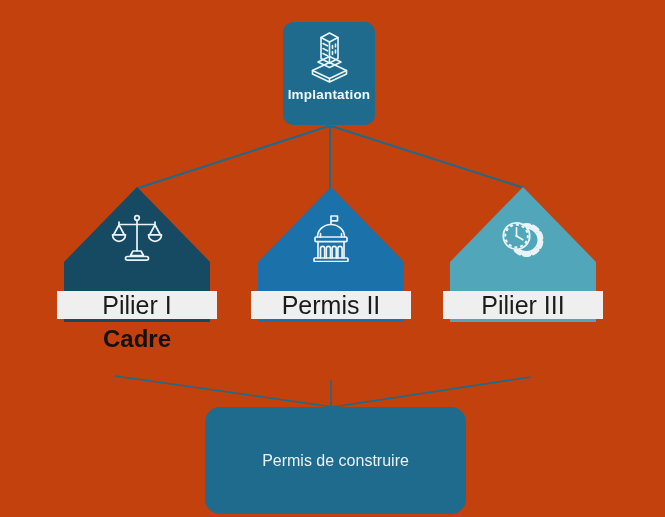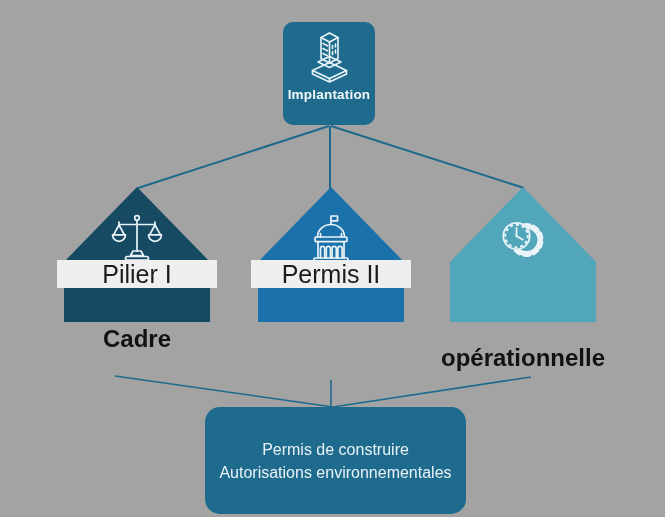--- a/index.html
+++ b/index.html
@@ -1,18 +1,18 @@
 <!DOCTYPE html>
 <html><head>
 <meta charset="utf-8">
 <style>
   html, body { margin:0; padding:0; background:#ffffff; }
   .canvas {
     position:relative; width:665px; height:517px; overflow:hidden;
-    background:#a3a3a3; font-family:"Liberation Sans", sans-serif;
+    background:#c2410c; font-family:"Liberation Sans", sans-serif;
   }
   .connectors { position:absolute; left:0; top:0; width:665px; height:517px; z-index:0; }
 
   
   .rootbox {
     position:absolute; left:283px; top:22px; width:92px; height:103px;
     border-radius:10px; z-index:2;
     display:flex; flex-direction:column; align-items:center;
   }
   .rootbox .nodeicon { margin-top:9px; }
@@ -24,21 +24,21 @@
   .pillar { position:absolute; top:187px; width:146px; height:135px; z-index:1; }
   .pillar.p1 { left:64px; }
   .pillar.p2 { left:258px; }
   .pillar.p3 { left:450px; }
   .pent {
     position:absolute; left:0; top:0; width:146px; height:135px;
     clip-path: polygon(50% 0%, 100% 55.5%, 100% 100%, 0% 100%, 0% 55.5%);
   }
   .picon { position:absolute; top:27px; left:50%; transform:translateX(-50%); z-index:3; }
   .band {
-    position:absolute; left:-7px; right:-7px; top:73px; height:28px; z-index:3;
+    position:absolute; left:-7px; right:-7px; top:104px; height:28px; z-index:3;
     background:#efefef; display:flex; align-items:flex-end; justify-content:center;
   }
   .band span { font-size:25px; color:#1b1b1b; line-height:28px; }
   .caption {
     position:absolute; top:142px; left:-30px; right:-30px; z-index:2;
     text-align:center; font-weight:bold; font-size:24px; line-height:19px; color:#121212;
   }
 
   
   .outbox {
@@ -123,24 +123,25 @@
   <div class="pillar p3">
     <div class="pent" style="background: rgb(81, 166, 185);"></div>
     <svg class="icon picon" width="54" height="50" viewBox="0 0 54 50" fill="none" stroke="#EAF4F8" stroke-width="1.7" stroke-linecap="round" stroke-linejoin="round">
       <circle cx="30.5" cy="26" r="14.5" stroke-width="5" stroke-dasharray="4.55 4.56" transform="rotate(8 30.5 26)"></circle>
       <circle cx="30.5" cy="26" r="11.8"></circle>
       <circle cx="20.5" cy="22" r="13.2" stroke-width="1.8" fill="#51A6B9"></circle>
       <circle cx="20.5" cy="22" r="11.3" stroke-width="2.2" stroke-dasharray="1.1 4.82"></circle>
       <path d="M20.5 22 V13.8 M20.5 22 L26.8 25.8"></path>
       <circle cx="20.5" cy="22" r="1.2" fill="#EAF4F8" stroke="none"></circle>
     </svg>
+    <div class="band" style="background: rgb(239, 239, 239);">
+      <span>Pilier III</span>
+    </div>
     <div class="caption">
       <br>
-      <span>opérationnelle</span>
     </div>
   </div>
 
   <div class="outbox" style="background: rgb(30, 107, 142);">
     <div class="oline">Permis de construire</div>
-    <div class="oline">Autorisations environnementales</div>
   </div>
 
 </div>
 
 </body></html>

